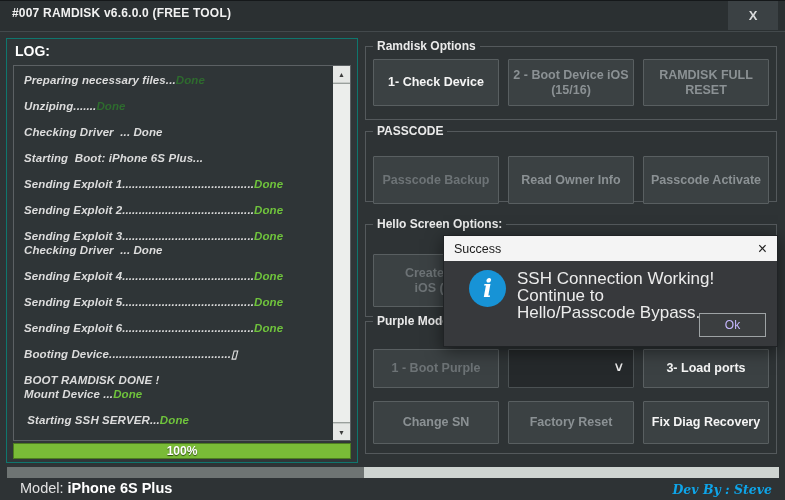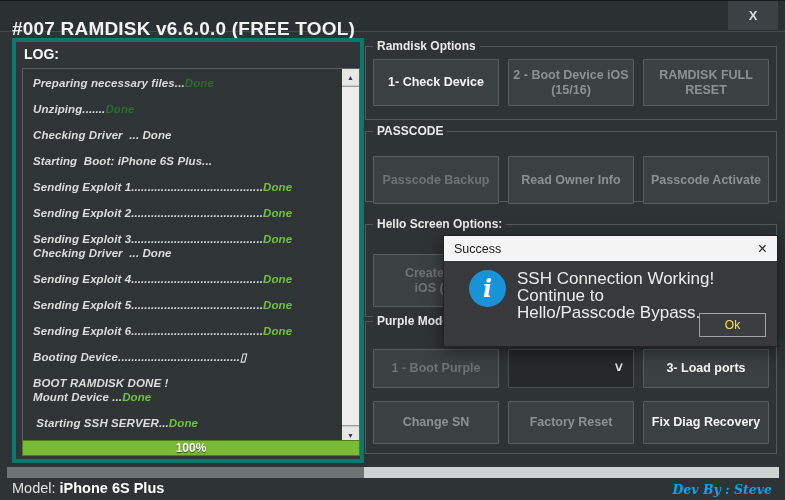--- a/index.html
+++ b/index.html
@@ -3,25 +3,25 @@
 <meta charset="utf-8">
 <style>
   html,body{margin:0;padding:0;background:#1d2021;}
   .window{
     position:relative;width:785px;height:500px;background:#2e3335;
     font-family:"Liberation Sans",sans-serif;overflow:hidden;
     border-top:1px solid #15181a;box-sizing:border-box;
   }
   
   .titlebar{position:absolute;left:0;top:0;right:0;height:30px;background:#2b3032;border-bottom:1px solid #43494c;}
-  .title{position:absolute;left:12px;top:17px;font-size:19px;font-weight:bold;color:#f2f2f2;letter-spacing:.2px;}
+  .title{position:absolute;left:12px;top:5px;font-size:12px;font-weight:bold;color:#f2f2f2;letter-spacing:.2px;}
   .close-btn{position:absolute;right:7px;top:0;width:50px;height:29px;background:#3b4144;color:#d9dbdc;
     font-size:13px;font-weight:bold;display:flex;align-items:center;justify-content:center;cursor:default;}
   
-  .log-panel{position:absolute;left:12px;top:37px;width:352px;height:425px;background:#303638;border:4px solid #0f766e;box-sizing:border-box;}
+  .log-panel{position:absolute;left:6px;top:37px;width:352px;height:425px;background:#303638;border:1px solid #0f766e;box-sizing:border-box;}
   .log-label{position:absolute;left:8px;top:4px;font-size:14px;font-weight:bold;color:#ffffff;}
   .log-box{position:absolute;left:6px;top:26px;width:338px;height:376px;border:1px solid #5c6164;background:#2f3537;box-sizing:border-box;}
   .log-content{position:absolute;left:0;top:0;right:17px;bottom:0;padding:8px 2px 0 10px;overflow:hidden;font-style:italic;}
   .log-line{font-size:11.5px;font-weight:bold;line-height:13px;margin-bottom:13px;letter-spacing:.1px;white-space:pre;}
   .log-line.tight{margin-top:-12px;}
   .log-line.gap{margin-top:13px;}
   .c-w{color:#dcdcdc;} .c-g{color:#6fc33c;} .c-dg{color:#2e6b2e;}
   .scrollbar{position:absolute;right:0;top:0;bottom:0;width:17px;background:#c9cdca;}
   .sb-btn{position:absolute;left:0;right:0;height:16px;background:#e6e8e6;color:#3c3c3c;font-size:7px;
     display:flex;align-items:center;justify-content:center;}
@@ -54,25 +54,25 @@
     box-shadow:0 4px 16px rgba(0,0,0,.5);z-index:10;box-sizing:border-box;}
   .dialog-titlebar{height:25px;background:#f4f4f4;display:flex;align-items:center;padding:0 10px;box-sizing:border-box;}
   .dialog-title{font-size:12.5px;color:#1a1a1a;}
   .dialog-close{margin-left:auto;color:#222;font-size:16px;line-height:16px;cursor:default;}
   .dialog-body{position:relative;height:85px;}
   .info-icon{position:absolute;left:25px;top:9px;width:37px;height:37px;border-radius:50%;background:#1793d6;
     color:#ffffff;font-family:"DejaVu Serif",serif;font-style:italic;font-weight:bold;font-size:24px;
     display:flex;align-items:center;justify-content:center;}
   .dialog-msg{position:absolute;left:73px;top:9px;font-size:17px;color:#ececec;line-height:17px;}
   .ok-btn{position:absolute;right:11px;bottom:9px;width:67px;height:24px;background:#3b3e40;border:1px solid #9ea3a5;
-    color:#fde047;font-size:12px;font-family:"Liberation Sans",sans-serif;cursor:default;}
+    color:#c4b5fd;font-size:12px;font-family:"Liberation Sans",sans-serif;cursor:default;}
   
   .bar-gray{position:absolute;left:7px;top:466px;width:357px;height:11px;background:#6e7473;}
   .bar-light{position:absolute;left:364px;top:466px;width:415px;height:11px;background:#ced4d1;}
-  .model{position:absolute;left:12px;top:479px;font-size:14.5px;color:#e2e2e2;}
+  .model{position:absolute;left:20px;top:479px;font-size:14.5px;color:#e2e2e2;}
   .model b{color:#ffffff;}
   .credit{position:absolute;right:13px;top:481px;font-family:"DejaVu Serif",serif;font-style:italic;font-weight:bold;
     font-size:12.5px;color:#0ea5e9;}
 </style>
 </head>
 <body>
 
 <div class="window">
 
   <div class="titlebar">

